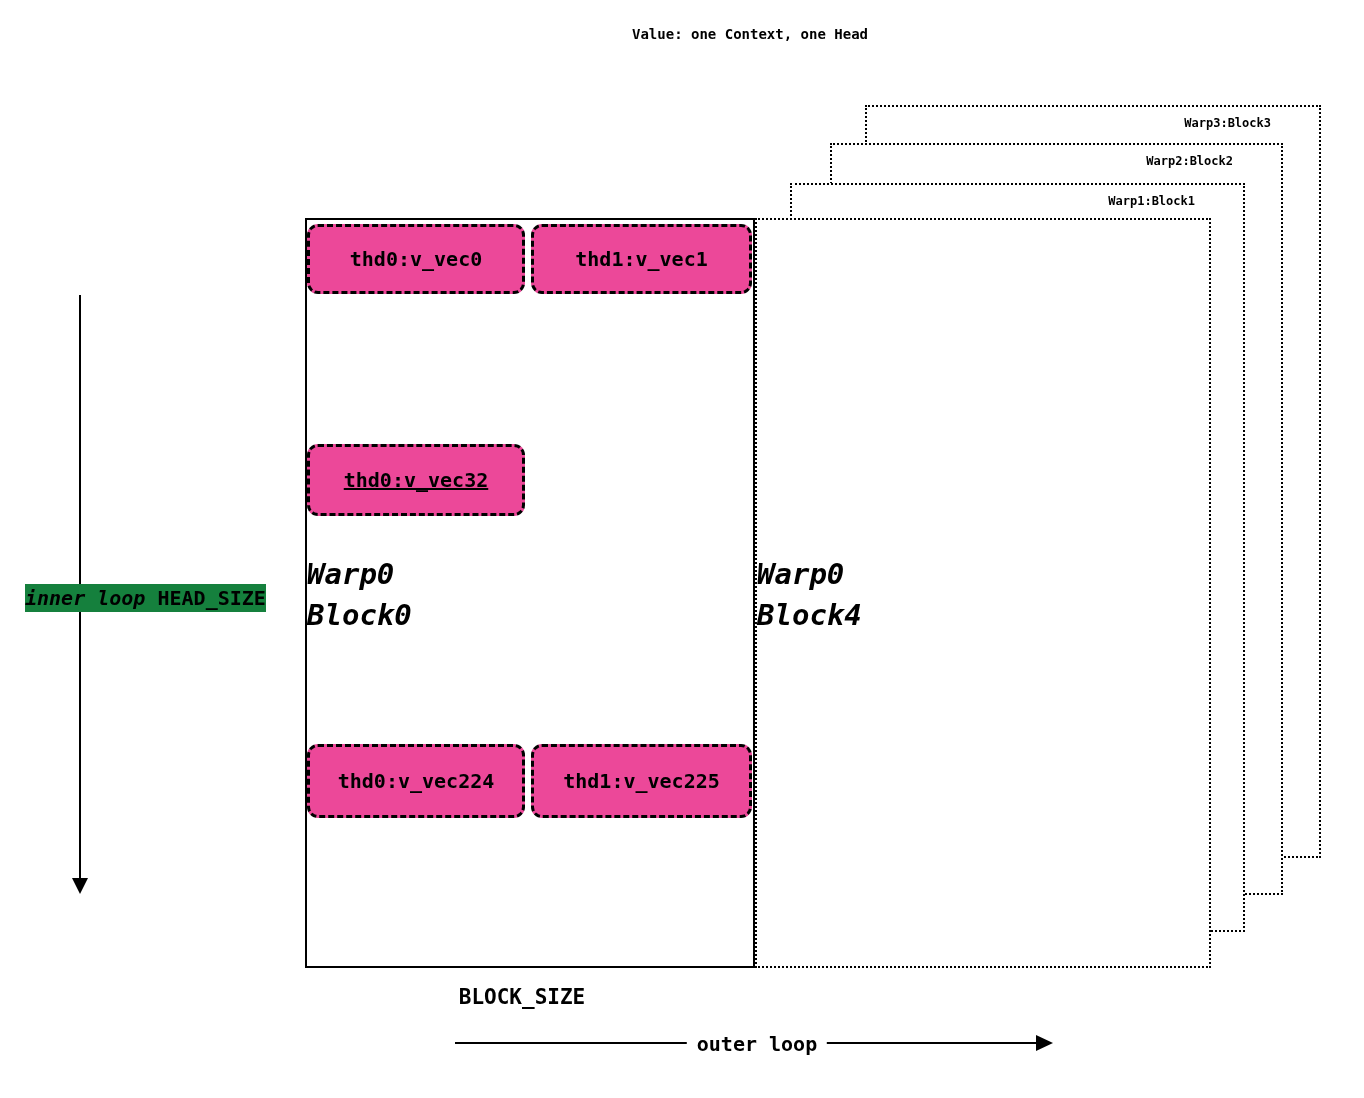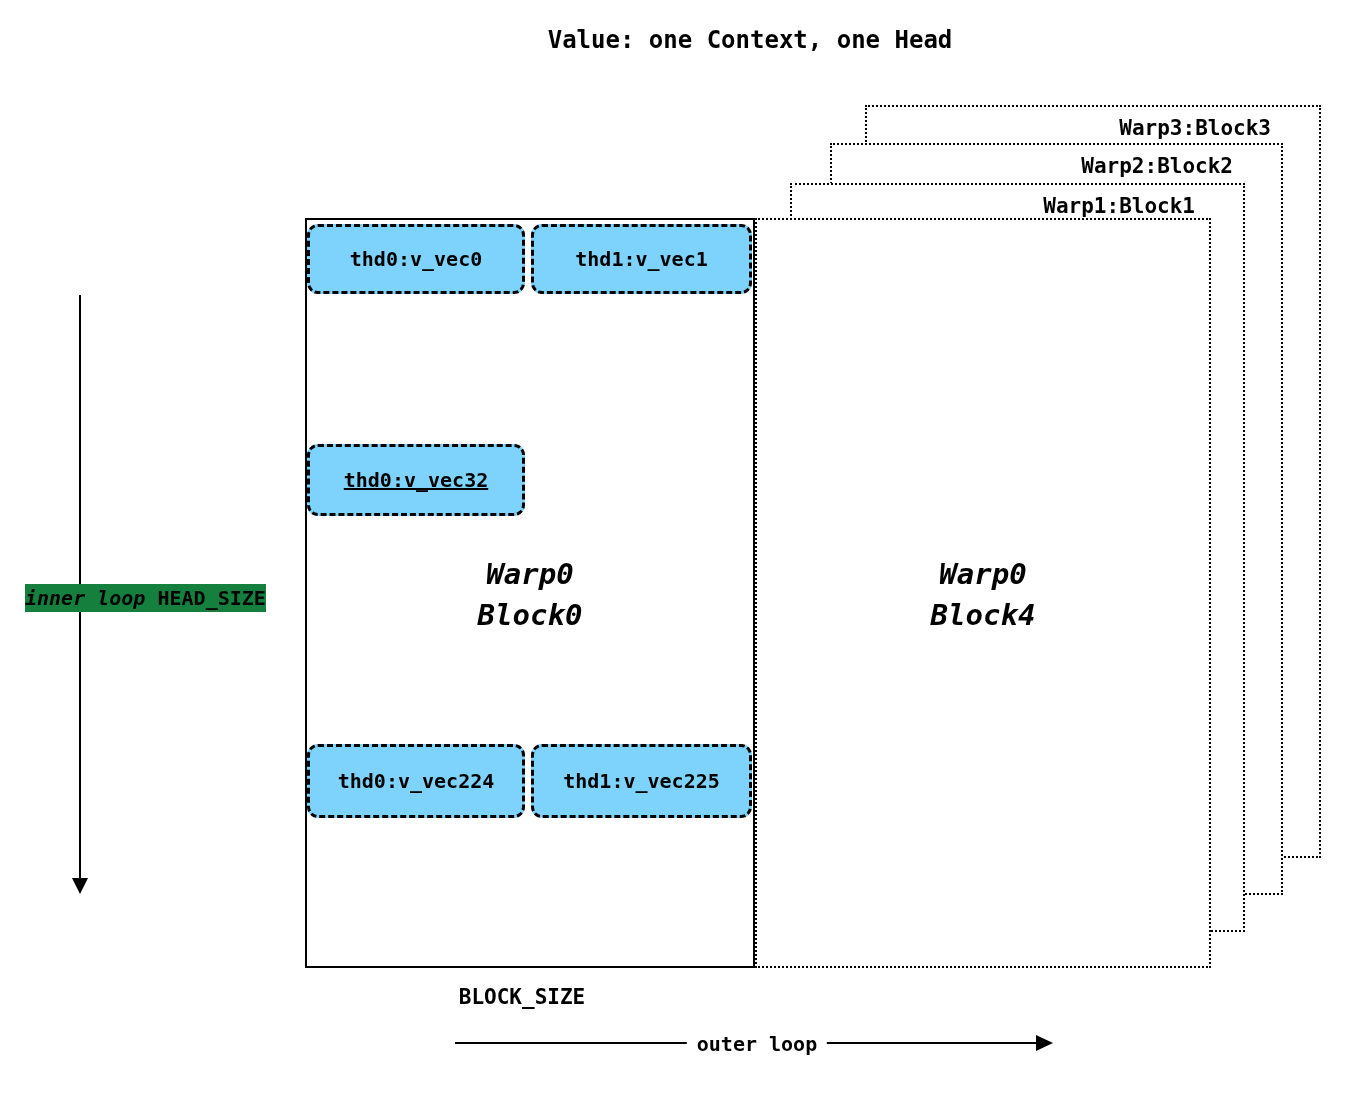--- a/index.html
+++ b/index.html
@@ -3,49 +3,49 @@
 <meta charset="utf-8">
 <style>
   html,body { margin:0; padding:0; background:#fff; }
   .canvas {
     position:relative; width:1364px; height:1098px; background:#fff;
     font-family:"DejaVu Sans Mono","Liberation Mono",monospace; color:#000;
     overflow:hidden;
   }
   .title {
     position:absolute; left:750px; top:26px; transform:translateX(-50%);
-    font-size:24px; font-weight:bold; white-space:nowrap; letter-spacing:0px;
+    font-size:14px; font-weight:bold; white-space:nowrap; letter-spacing:0px;
   }
   
   .dotted-box { position:absolute; border:2px dotted #000; background:#fff; box-sizing:border-box; }
   .b3 { left:865px; top:105px; width:456px; height:753px; }
   .b2 { left:830px; top:143px; width:453px; height:752px; }
   .b1 { left:790px; top:183px; width:455px; height:749px; }
   .b4 { left:755px; top:218px; width:456px; height:750px; }
   .corner-label {
     position:absolute; top:9px; right:48px;
-    font-size:21px; font-weight:bold; white-space:nowrap;
+    font-size:12px; font-weight:bold; white-space:nowrap;
   }
   
   .solid-box {
     position:absolute; left:305px; top:218px; width:450px; height:750px;
     border:2.5px solid #000; background:#fff; box-sizing:border-box;
   }
   .cell {
-    position:absolute; border:3.5px dashed #000; border-radius:11px; background:#7dd3fc;
+    position:absolute; border:3.5px dashed #000; border-radius:11px; background:#ec4899;
     display:flex; align-items:center; justify-content:center;
     font-size:20px; font-weight:bold; box-sizing:border-box; white-space:nowrap;
   }
   .r1 { top:4px;   height:70px; }
   .r2 { top:224px; height:72px;text-decoration:underline; }
   .r3 { top:524px; height:74px; }
   .c1 { left:0px;   width:218px; }
   .c2 { left:224px; width:221px; }
   .center-label {
-    position:absolute; left:0; width:100%; top:334px; text-align:center;
+    position:absolute; left:0; width:100%; top:334px; 
     font-size:29px; font-weight:bold; font-style:italic; line-height:41px;
   }
   
   .v-line { position:absolute; left:79px; top:295px; width:2px; height:584px; background:#000; }
   .v-head {
     position:absolute; left:72px; top:878px; width:0; height:0;
     border-left:8px solid transparent; border-right:8px solid transparent;
     border-top:16px solid #000;
   }
   .inner-label {

